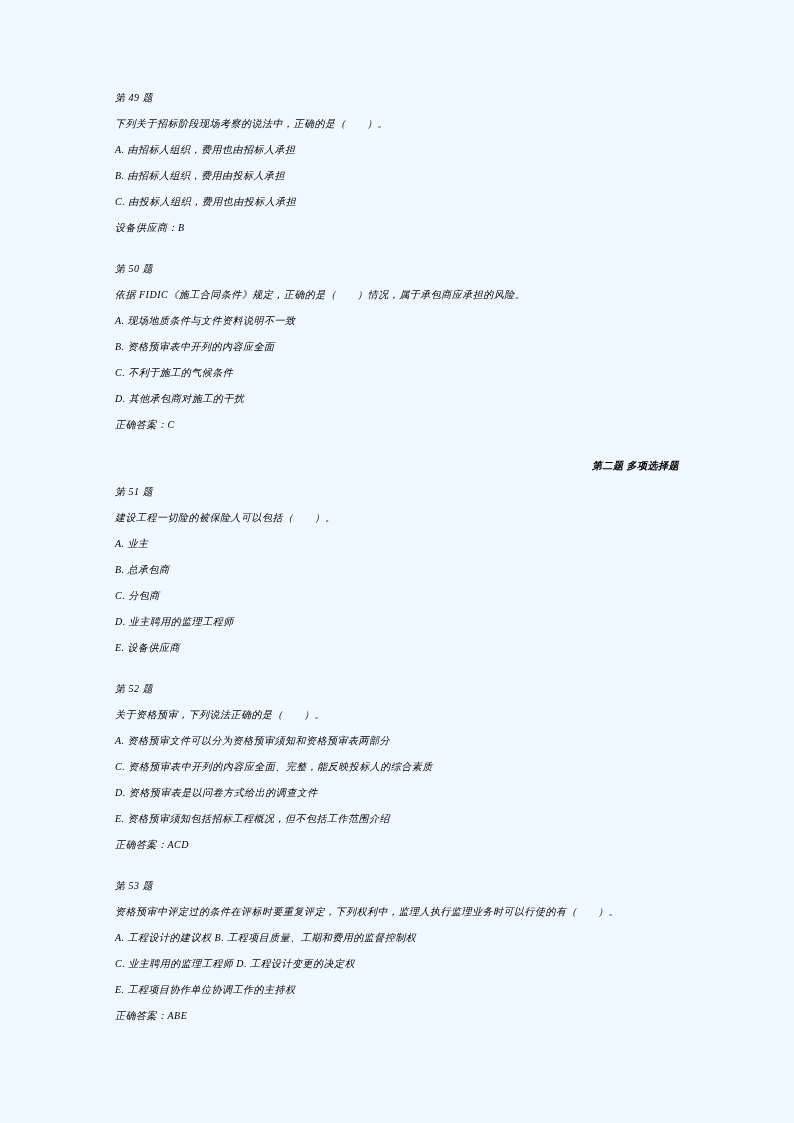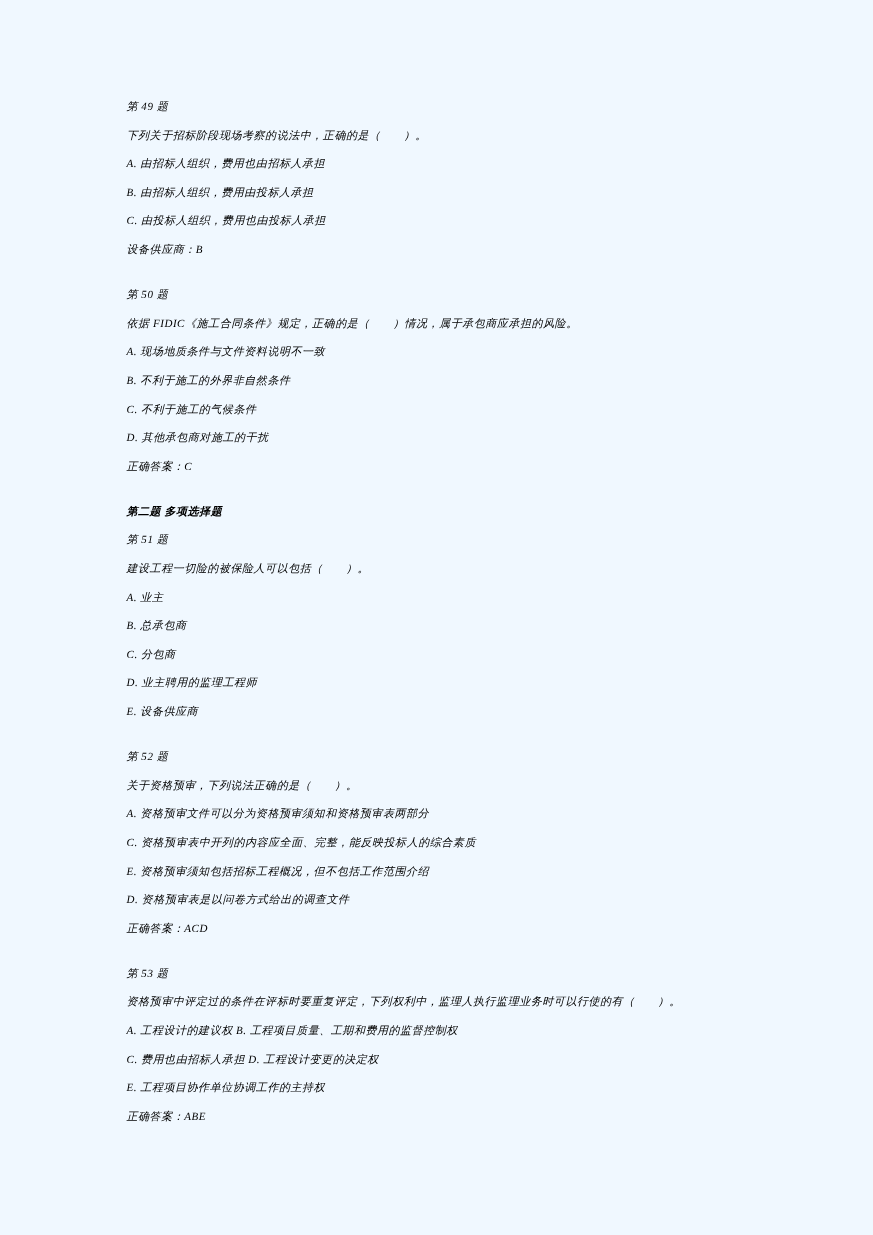--- a/index.html
+++ b/index.html
@@ -15,41 +15,42 @@
   }
   .line {
     margin-bottom: 11px;
     letter-spacing: 0.5px;
   }
   .gap {
     height: 15px;
   }
   .section-header {
     font-weight: bold;
+    text-align: right;
   }
 </style>
 </head>
 <body>
 
 <div>
   <div class="line">第 49 题</div>
   <div class="line">下列关于招标阶段现场考察的说法中，正确的是（　　）。</div>
   <div class="line">A. 由招标人组织，费用也由招标人承担</div>
   <div class="line">B. 由招标人组织，费用由投标人承担</div>
   <div class="line">C. 由投标人组织，费用也由投标人承担</div>
   <div class="line">设备供应商：B</div>
 </div>
 
 <div class="gap"></div>
 
 <div>
   <div class="line">第 50 题</div>
   <div class="line">依据 FIDIC《施工合同条件》规定，正确的是（　　）情况，属于承包商应承担的风险。</div>
   <div class="line">A. 现场地质条件与文件资料说明不一致</div>
-  <div class="line">B. 不利于施工的外界非自然条件</div>
+  <div class="line">B. 资格预审表中开列的内容应全面</div>
   <div class="line">C. 不利于施工的气候条件</div>
   <div class="line">D. 其他承包商对施工的干扰</div>
   <div class="line">正确答案：C</div>
 </div>
 
 <div class="gap"></div>
 
 <div class="line section-header">第二题  多项选择题</div>
 
 <div>
@@ -62,29 +63,29 @@
   <div class="line">E. 设备供应商</div>
 </div>
 
 <div class="gap"></div>
 
 <div>
   <div class="line">第 52 题</div>
   <div class="line">关于资格预审，下列说法正确的是（　　）。</div>
   <div class="line">A. 资格预审文件可以分为资格预审须知和资格预审表两部分</div>
   <div class="line">C. 资格预审表中开列的内容应全面、完整，能反映投标人的综合素质</div>
+  <div class="line">D. 资格预审表是以问卷方式给出的调查文件</div>
   <div class="line">E. 资格预审须知包括招标工程概况，但不包括工作范围介绍</div>
-  <div class="line">D. 资格预审表是以问卷方式给出的调查文件</div>
   <div class="line">正确答案：ACD</div>
 </div>
 
 <div class="gap"></div>
 
 <div>
   <div class="line">第 53 题</div>
   <div class="line">资格预审中评定过的条件在评标时要重复评定，下列权利中，监理人执行监理业务时可以行使的有（　　）。</div>
   <div class="line">A. 工程设计的建议权  B. 工程项目质量、工期和费用的监督控制权</div>
-  <div class="line">C. 费用也由招标人承担  D. 工程设计变更的决定权</div>
+  <div class="line">C. 业主聘用的监理工程师  D. 工程设计变更的决定权</div>
   <div class="line">E. 工程项目协作单位协调工作的主持权</div>
   <div class="line">正确答案：ABE</div>
 </div>
 
 <div class="gap"></div>
 
 </body></html>

